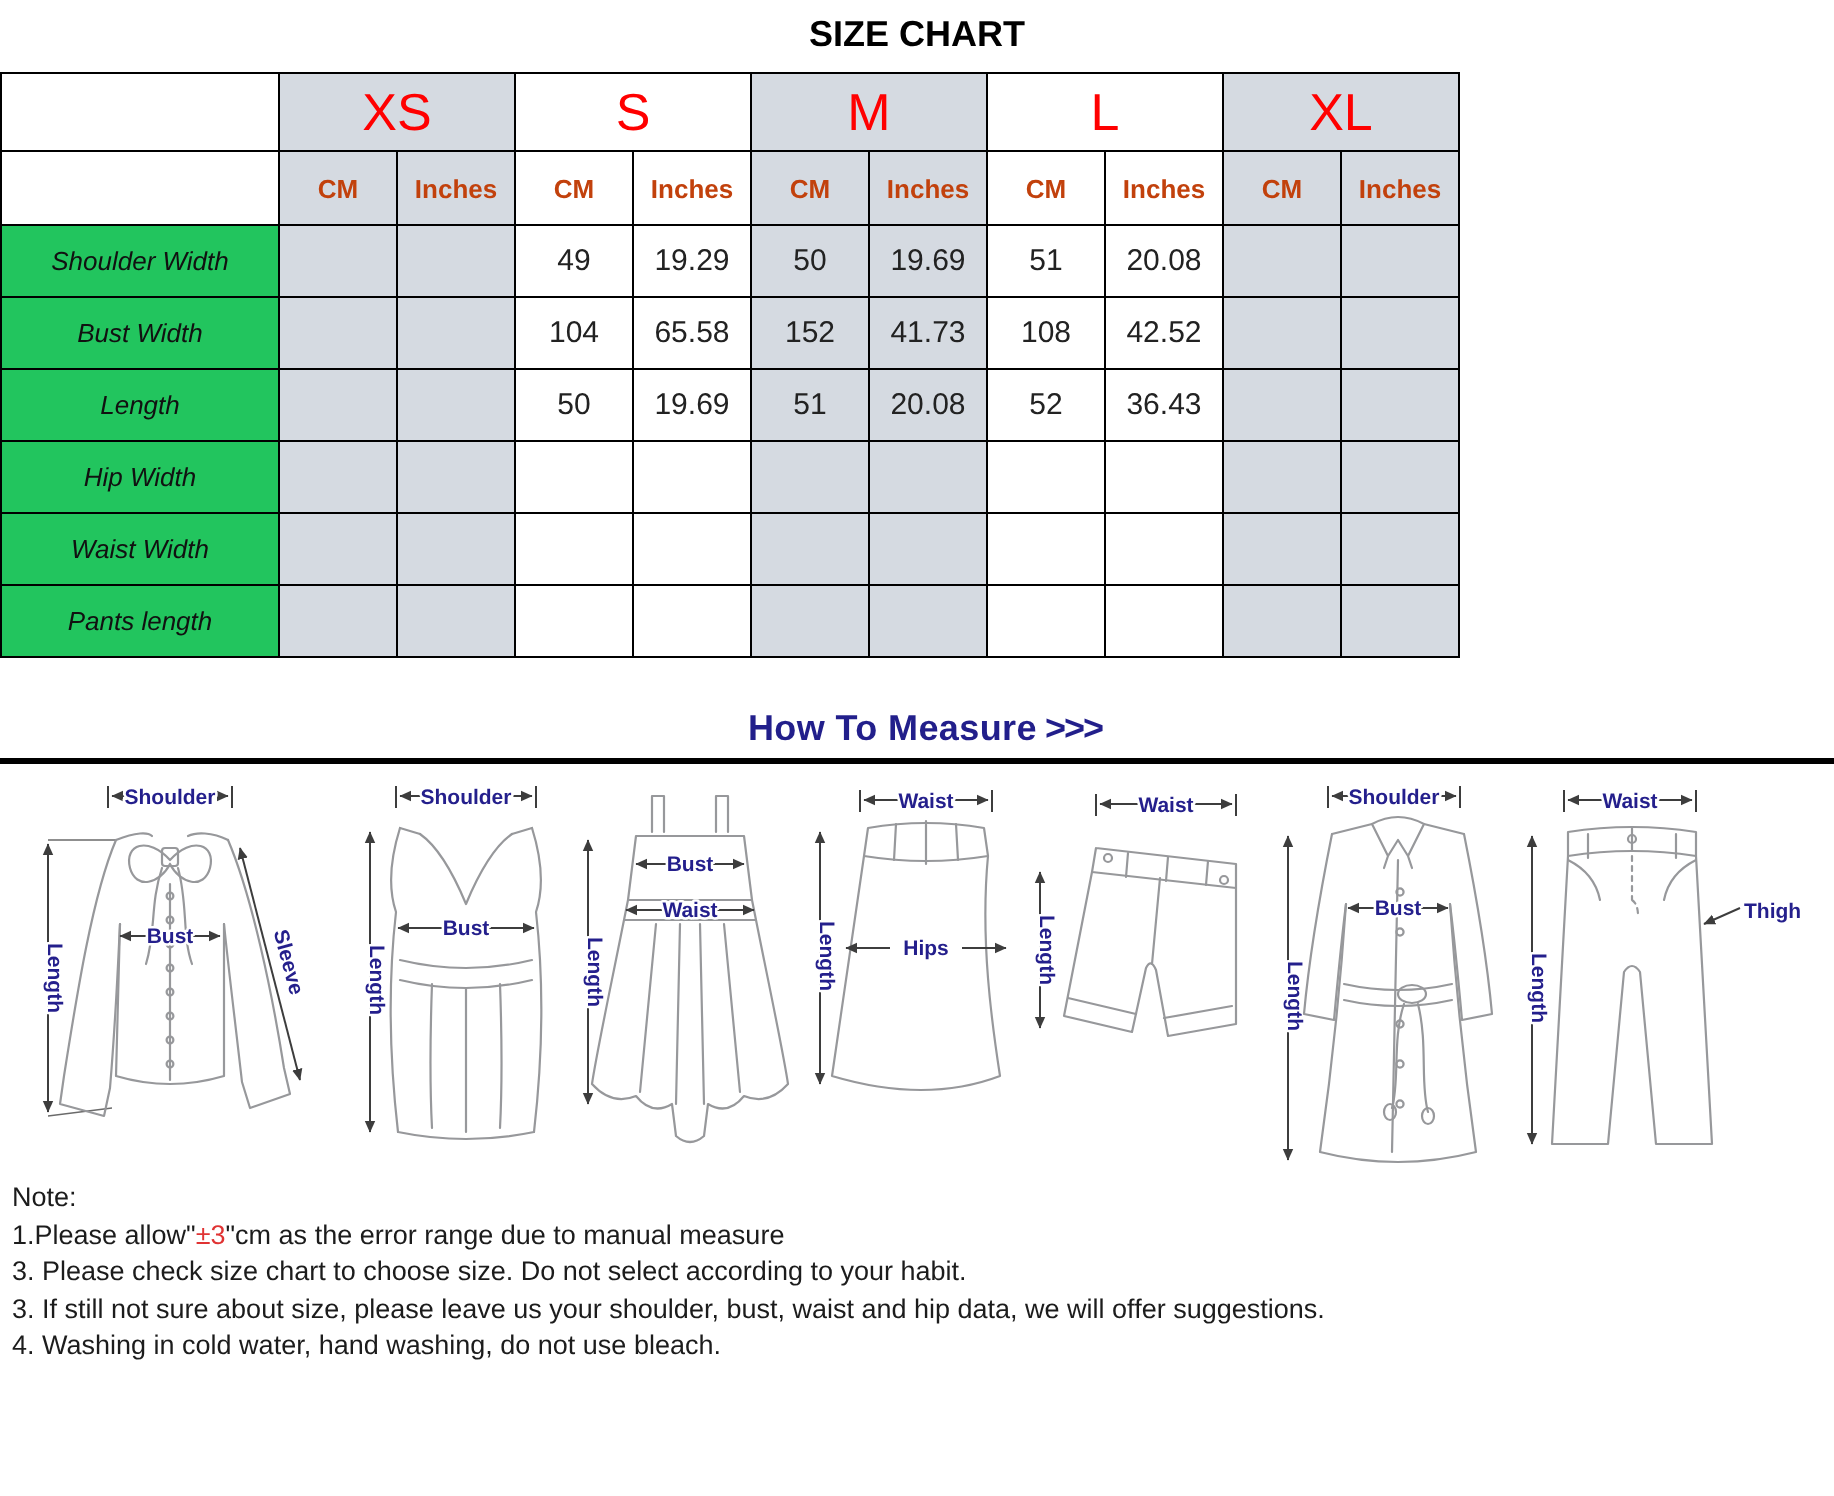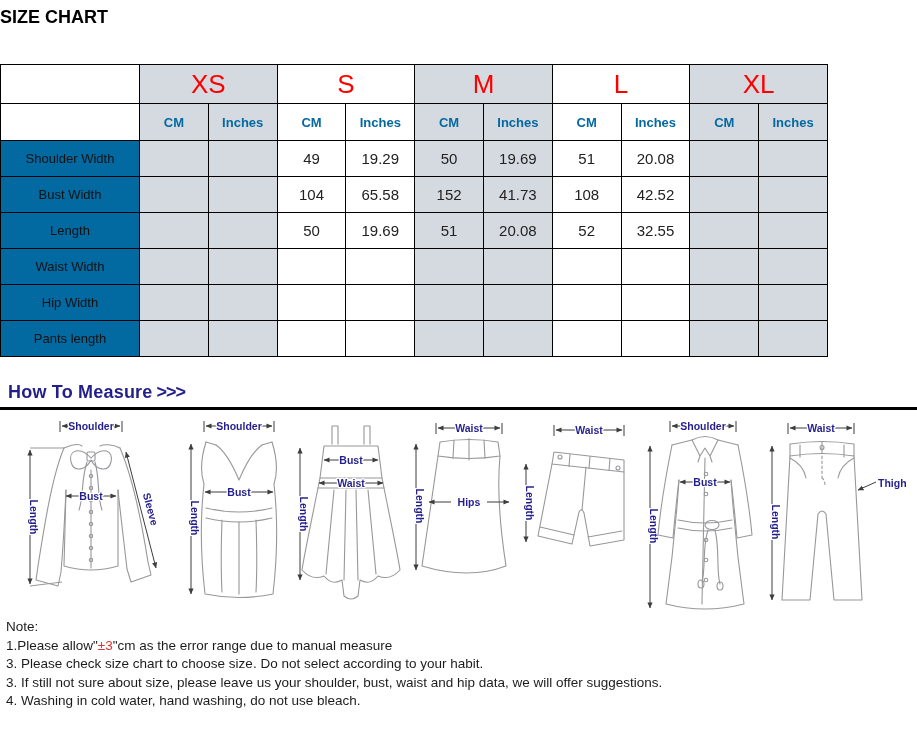--- a/index.html
+++ b/index.html
@@ -1,37 +1,37 @@
 <!DOCTYPE html>
 <html><head>
 <meta charset="utf-8">
 <style>
   * { box-sizing: border-box; margin: 0; padding: 0; }
   html,body { width:917px; height:748px; background:#ffffff; overflow:hidden;
               font-family:"Liberation Sans", sans-serif; color:#111; }
 
-  .title { height:36px; line-height:34px; 
+  .title { height:36px; line-height:34px; text-align:center;
            font-size:18px; font-weight:bold; color:#000; }
 
-  table.size-table { width:828px; border-collapse:collapse; table-layout:fixed;margin-top:28px; }
+  table.size-table { width:730px; border-collapse:collapse; table-layout:fixed; }
   table.size-table th, table.size-table td { border:1px solid #000; text-align:center;
            vertical-align:middle; padding:0; overflow:hidden; }
   th.size-th { height:39px; font-size:26px; font-weight:normal; color:#ff0000; }
-  th.unit-th { height:37px; font-size:13px; font-weight:bold; color:#0369a1; }
+  th.unit-th { height:37px; font-size:13px; font-weight:bold; color:#c2410c; }
   td.cell    { height:36px; font-size:15px; color:#222; }
-  td.row-label { height:36px; font-size:13px; color:#111; background:#0369a1; }
+  td.row-label { height:36px; font-size:13px; color:#111; background:#22c55e;font-style:italic; }
   .sh { background:#d5dae1; }
   th.corner { background:#fff; }
 
   .htm-heading { margin:25px 0 0 8px; font-size:18px; font-weight:bold;
-                 color:#221f8b; letter-spacing:.2px; }
+                 color:#221f8b; letter-spacing:.2px;text-align:center; }
   .htm-heading .arrows { letter-spacing:-1px; margin-left:4px; }
   .divider { margin-top:4px; height:3px; background:#000; width:917px; }
 
-  .figs { display:flex; justify-content:flex-end; align-items:flex-start;
+  .figs { display:flex; justify-content:center; align-items:flex-start;
           padding:8px 5px 0 5px; height:204px; }
   .figs svg { display:block; overflow:visible; }
   .g   { fill:none; stroke:#97989b; stroke-width:1.1; stroke-linecap:round; stroke-linejoin:round; }
   .dim { fill:none; stroke:#3d3d3d; stroke-width:1; }
   .dim-light { fill:none; stroke:#6a6a6a; stroke-width:.7; }
   .lbl { fill:#241f8c; font-family:"Liberation Sans",sans-serif; font-size:10.5px;
          font-weight:bold; text-anchor:middle; paint-order:stroke; stroke:#fff;
          stroke-width:2.5px; stroke-linejoin:round; }
   .lbl-start { text-anchor:start; }
 
@@ -117,39 +117,39 @@
     </tr>
     <tr>
       <td class="row-label">Length</td>
       <td class="cell sh"></td>
       <td class="cell sh"></td>
       <td class="cell">50</td>
       <td class="cell">19.69</td>
       <td class="cell sh">51</td>
       <td class="cell sh">20.08</td>
       <td class="cell">52</td>
-      <td class="cell">32.55</td>
+      <td class="cell">36.43</td>
+      <td class="cell sh"></td>
+      <td class="cell sh"></td>
+    </tr>
+    <tr>
+      <td class="row-label">Hip Width</td>
+      <td class="cell sh"></td>
+      <td class="cell sh"></td>
+      <td class="cell"></td>
+      <td class="cell"></td>
+      <td class="cell sh"></td>
+      <td class="cell sh"></td>
+      <td class="cell"></td>
+      <td class="cell"></td>
       <td class="cell sh"></td>
       <td class="cell sh"></td>
     </tr>
     <tr>
       <td class="row-label">Waist Width</td>
-      <td class="cell sh"></td>
-      <td class="cell sh"></td>
-      <td class="cell"></td>
-      <td class="cell"></td>
-      <td class="cell sh"></td>
-      <td class="cell sh"></td>
-      <td class="cell"></td>
-      <td class="cell"></td>
-      <td class="cell sh"></td>
-      <td class="cell sh"></td>
-    </tr>
-    <tr>
-      <td class="row-label">Hip Width</td>
       <td class="cell sh"></td>
       <td class="cell sh"></td>
       <td class="cell"></td>
       <td class="cell"></td>
       <td class="cell sh"></td>
       <td class="cell sh"></td>
       <td class="cell"></td>
       <td class="cell"></td>
       <td class="cell sh"></td>
       <td class="cell sh"></td>

